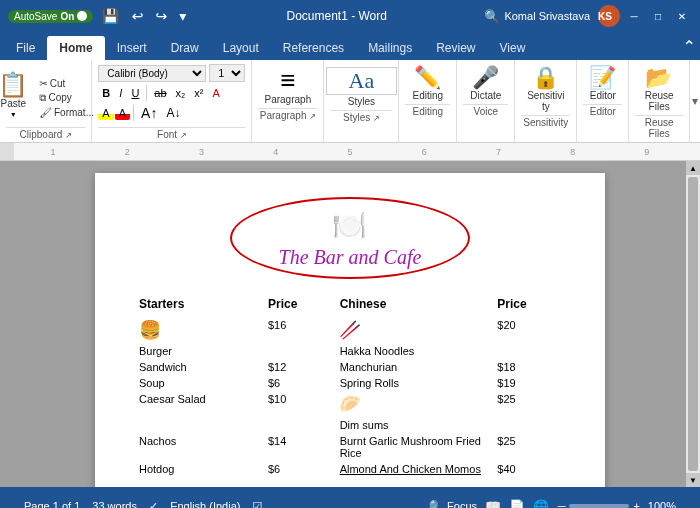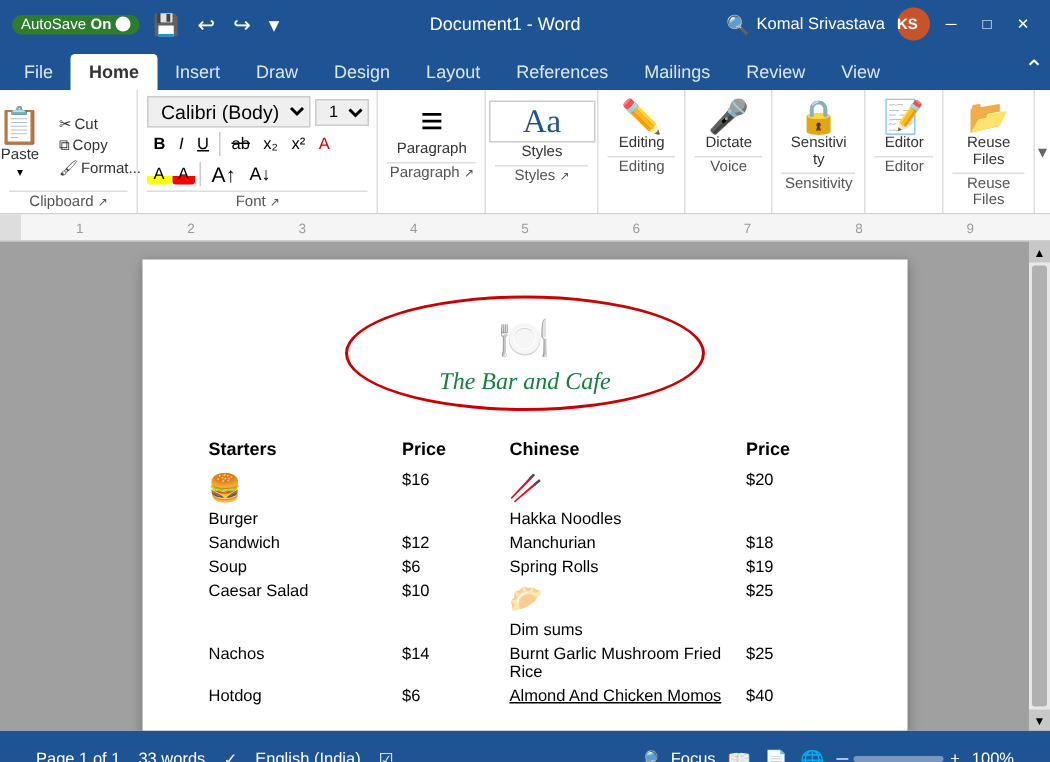--- a/index.html
+++ b/index.html
@@ -57,21 +57,21 @@
       display: flex;
       align-items: center;
     }
     .tab.active {
       background: #fff;
       color: #333;
       font-weight: 600;
     }
 
     
-    .font-select { font-size: 13px; border: 1px solid #ccc; padding: 1px 4px; width: 120px; cursor: pointer; }
+    .font-select { font-size: 10px; border: 1px solid #ccc; padding: 1px 4px; width: 120px; cursor: pointer; }
     .size-select { font-size: 11px; border: 1px solid #ccc; padding: 1px 4px; width: 36px; cursor: pointer; }
     .format-btn { font-size: 11px; padding: 1px 4px; cursor: pointer; border-radius: 2px; border: none; background: none; }
     .separator { width: 1px; height: 16px; background: #ccc; margin: 0 2px; }
     .qa-btn { font-size: 14px; cursor: pointer; padding: 1px 3px; border-radius: 2px; }
 
     
     .ruler {
       background: #f5f5f5;
       height: 18px;
       border-bottom: 1px solid #d0d0d0;
@@ -129,21 +129,21 @@
       border: 2px solid #cc0000;
       border-radius: 50%;
       padding: 10px 40px 8px;
       display: flex;
       flex-direction: column;
       align-items: center;
       gap: 4px;
       width: 240px;
     }
     .restaurant-icon { font-size: 28px; }
-    .restaurant-name { font-family: 'Times New Roman', Times, serif; font-style: italic; font-size: 16px; color: #15803d; }
+    .restaurant-name { font-family: 'Times New Roman', Times, serif; font-style: italic; font-size: 20px; color: #a21caf; }
 
     
     .menu-table {
       width: 100%;
       border-collapse: collapse;
       font-size: 11px;
     }
     .menu-table th {
       font-weight: bold;
       font-size: 12px;
@@ -248,21 +248,20 @@
   </div>
 </div>
 
 <div class="ribbon">
 
   <div class="tab-bar">
     <div class="tab">File</div>
     <div class="tab active">Home</div>
     <div class="tab">Insert</div>
     <div class="tab">Draw</div>
-    <div class="tab">Design</div>
     <div class="tab">Layout</div>
     <div class="tab">References</div>
     <div class="tab">Mailings</div>
     <div class="tab">Review</div>
     <div class="tab">View</div>
     <div style="margin-left:auto; display:flex; align-items:center; padding-bottom:4px;">
       <span style="font-size:16px; color:white; cursor:pointer;">⌃</span>
     </div>
   </div>
 

